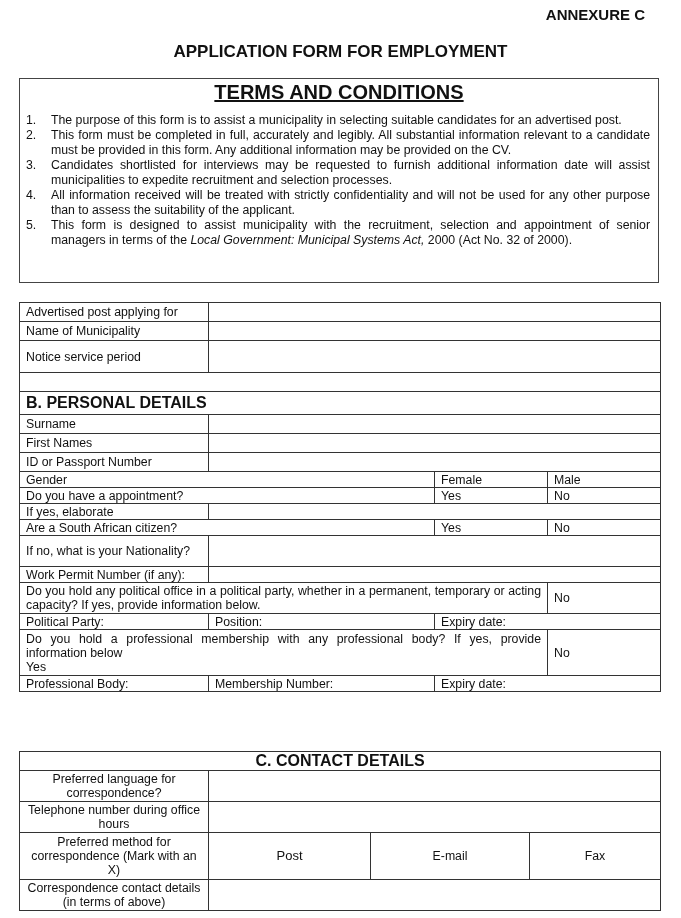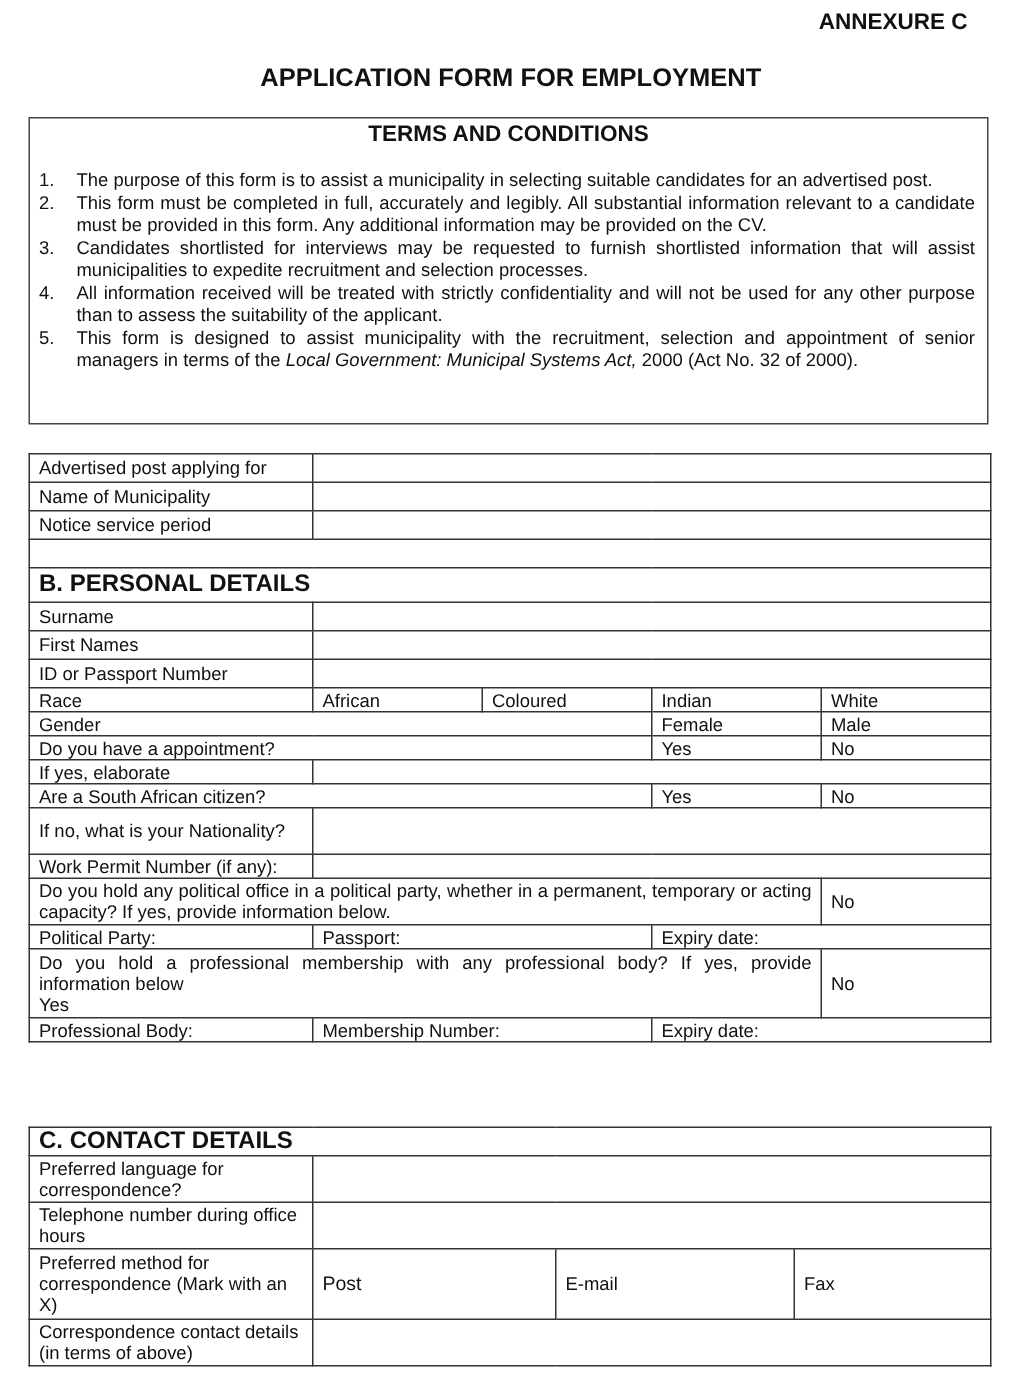--- a/index.html
+++ b/index.html
@@ -2,42 +2,42 @@
 <html><head>
 <meta charset="utf-8">
 <style>
   html, body { margin:0; padding:0; background:#ffffff; }
   body { width:681px; height:918px; position:relative; overflow:hidden;
          font-family:"Liberation Sans", sans-serif; color:#111; }
   .abs { position:absolute; }
   #annexure { right:36px; top:6px; font-weight:bold; font-size:15px; }
   #title { left:0; width:681px; top:42px; text-align:center; font-weight:bold; font-size:17px; }
   #terms { left:19px; top:78px; width:640px; height:205px; border:1px solid #444; box-sizing:border-box; }
-  #terms-title { position:absolute; left:0; width:100%; top:2px; text-align:center; font-weight:bold; font-size:15px; }
+  #terms-title { position:absolute; left:0; width:100%; top:2px; text-align:center; font-weight:bold; font-size:20px;text-decoration:underline; }
   #terms-list { position:absolute; left:6px; right:8px; top:34px; margin:0; padding:0; list-style:none; font-size:12.3px; line-height:15px; }
   #terms-list li { position:relative; padding-left:25px; text-align:justify; }
   #terms-list li .num { position:absolute; left:0; top:0; }
   table.form { position:absolute; left:19px; width:641px; border-collapse:collapse; table-layout:fixed; font-size:12.3px; }
   table.form td { border:1px solid #333; padding:0 6px; vertical-align:middle; line-height:14px; overflow:hidden; }
   .sec-head { font-weight:bold; font-size:16px; }
   .sec-sub { font-weight:normal; font-size:12.3px; }
   .big { font-size:13px; }
 </style>
 </head>
 <body>
 
 <div id="annexure" class="abs">ANNEXURE C</div>
 <div id="title" class="abs">APPLICATION FORM FOR EMPLOYMENT</div>
 
 <div id="terms" class="abs">
   <div id="terms-title">TERMS AND CONDITIONS</div>
   <ol id="terms-list">
     <li><span class="num">1.</span><span>The purpose of this form is to assist a municipality in selecting suitable candidates for an advertised post.</span></li>
     <li><span class="num">2.</span><span>This form must be completed in full, accurately and legibly. All substantial information relevant to a candidate must be provided in this form. Any additional information may be provided on the CV.</span></li>
-    <li><span class="num">3.</span><span>Candidates shortlisted for interviews may be requested to furnish shortlisted information that will assist municipalities to expedite recruitment and selection processes.</span></li>
+    <li><span class="num">3.</span><span>Candidates shortlisted for interviews may be requested to furnish additional information date will assist municipalities to expedite recruitment and selection processes.</span></li>
     <li><span class="num">4.</span><span>All information received will be treated with strictly confidentiality and will not be used for any other purpose than to assess the suitability of the applicant.</span></li>
     <li><span class="num">5.</span><span>This form is designed to assist municipality with the recruitment, selection and appointment of senior managers in terms of the </span><i>Local Government: Municipal Systems Act,</i><span> 2000 (Act No. 32 of 2000).</span></li>
   </ol>
 </div>
 
 <table class="form" style="top:302px;">
   <colgroup>
     <col style="width:189px">
       <col style="width:113px">
       <col style="width:113px">
@@ -46,48 +46,41 @@
   </colgroup>
   <tbody>
   <tr style="height:19px">
     <td>Advertised post applying for</td>
     <td colspan="4"></td>
   </tr>
   <tr style="height:19px">
     <td>Name of Municipality</td>
     <td colspan="4"></td>
   </tr>
-  <tr style="height:19px">
+  <tr style="height:32px">
     <td>Notice service period</td>
     <td colspan="4"></td>
   </tr>
   <tr style="height:19px">
     <td colspan="5"></td>
   </tr>
   <tr style="height:23px">
     <td colspan="5"><span class="sec-head">B. PERSONAL DETAILS</span></td>
   </tr>
   <tr style="height:19px">
     <td>Surname</td>
     <td colspan="4"></td>
   </tr>
   <tr style="height:19px">
     <td>First Names</td>
     <td colspan="4"></td>
   </tr>
   <tr style="height:19px">
     <td>ID or Passport Number</td>
     <td colspan="4"></td>
-  </tr>
-  <tr style="height:16px">
-    <td>Race</td>
-    <td>African</td>
-    <td>Coloured</td>
-    <td>Indian</td>
-    <td>White</td>
   </tr>
   <tr style="height:16px">
     <td colspan="3">Gender</td>
     <td>Female</td>
     <td>Male</td>
   </tr>
   <tr style="height:16px">
     <td colspan="3">Do you have a appointment?</td>
     <td>Yes</td>
     <td>No</td>
@@ -108,39 +101,39 @@
   <tr style="height:16px">
     <td>Work Permit Number (if any):</td>
     <td colspan="4"></td>
   </tr>
   <tr style="height:31px">
     <td colspan="4" style="text-align:justify">Do you hold any political office in a political party, whether in a permanent, temporary or acting capacity? If yes, provide information below.</td>
     <td>No</td>
   </tr>
   <tr style="height:16px">
     <td>Political Party:</td>
-    <td colspan="2">Passport:</td>
+    <td colspan="2">Position:</td>
     <td colspan="2">Expiry date:</td>
   </tr>
   <tr style="height:46px">
     <td colspan="4">
           <div style="text-align:justify">Do you hold a professional membership with any professional body? If yes, provide information below</div>
           <div>Yes</div>
         </td>
     <td>No</td>
   </tr>
   <tr style="height:16px">
     <td>Professional Body:</td>
     <td colspan="2">Membership Number:</td>
     <td colspan="2">Expiry date:</td>
   </tr>
 </tbody>
   </table>
 
-<table class="form" style="top:751px;">
+<table class="form" style="top:751px;text-align:center;">
   <colgroup>
     <col style="width:189px">
       <col style="width:162px">
       <col style="width:159px">
       <col style="width:131px">
   </colgroup>
   <tbody>
       <tr style="height:19px">
     <td colspan="4"><span class="sec-head">C. CONTACT DETAILS</span></td>
   </tr>

